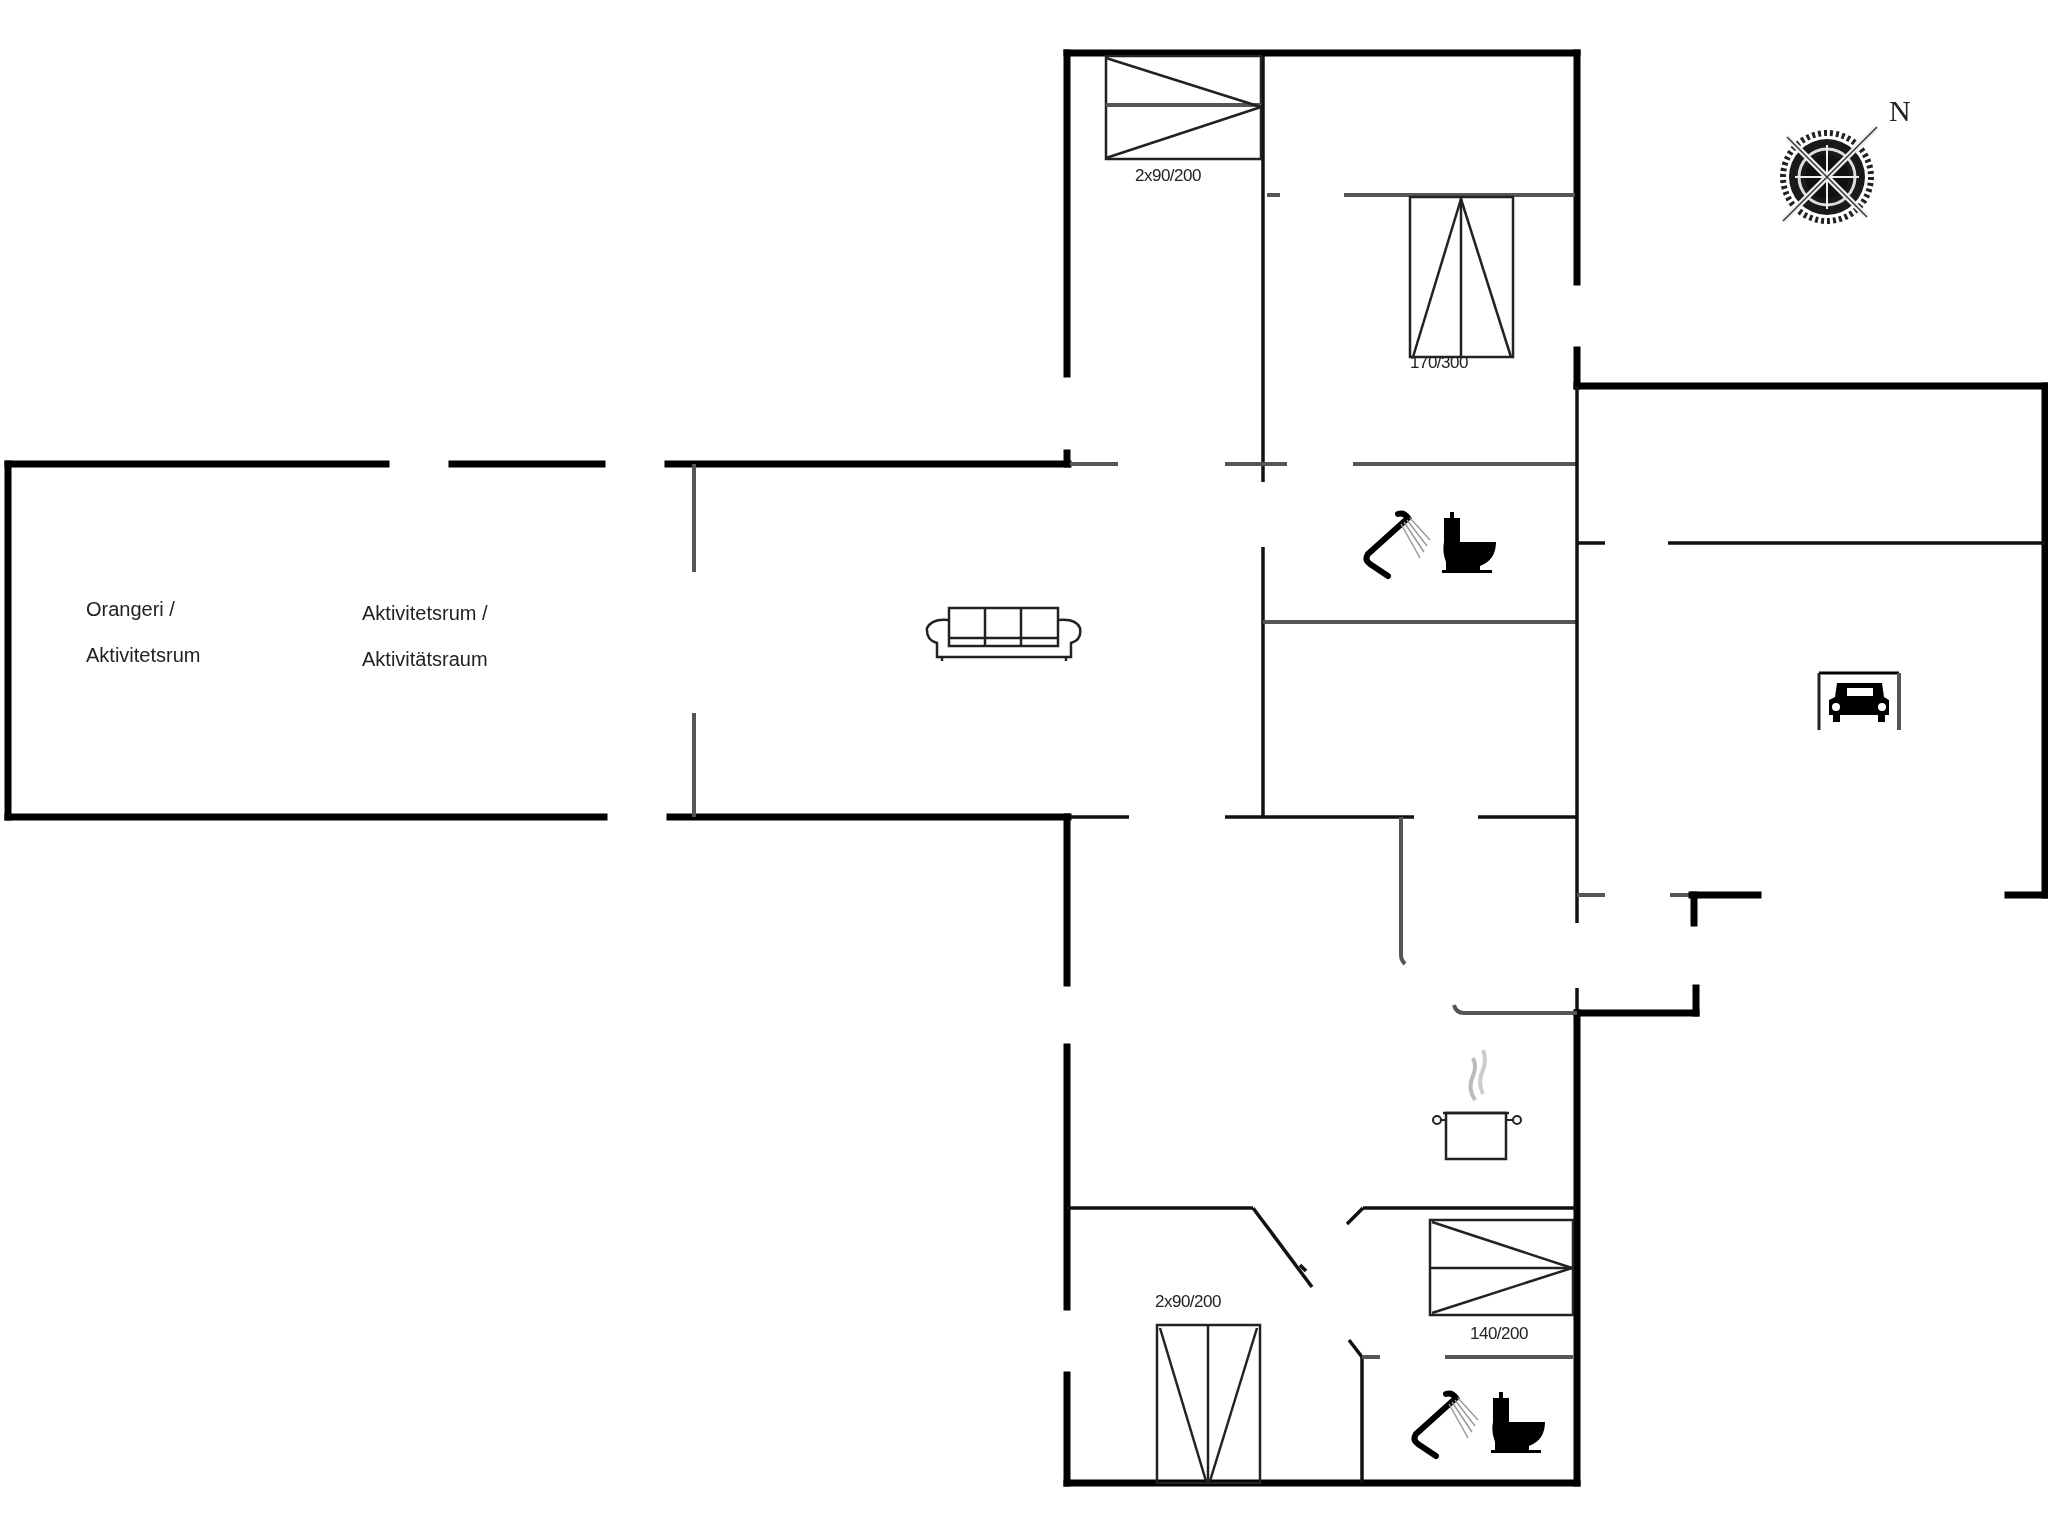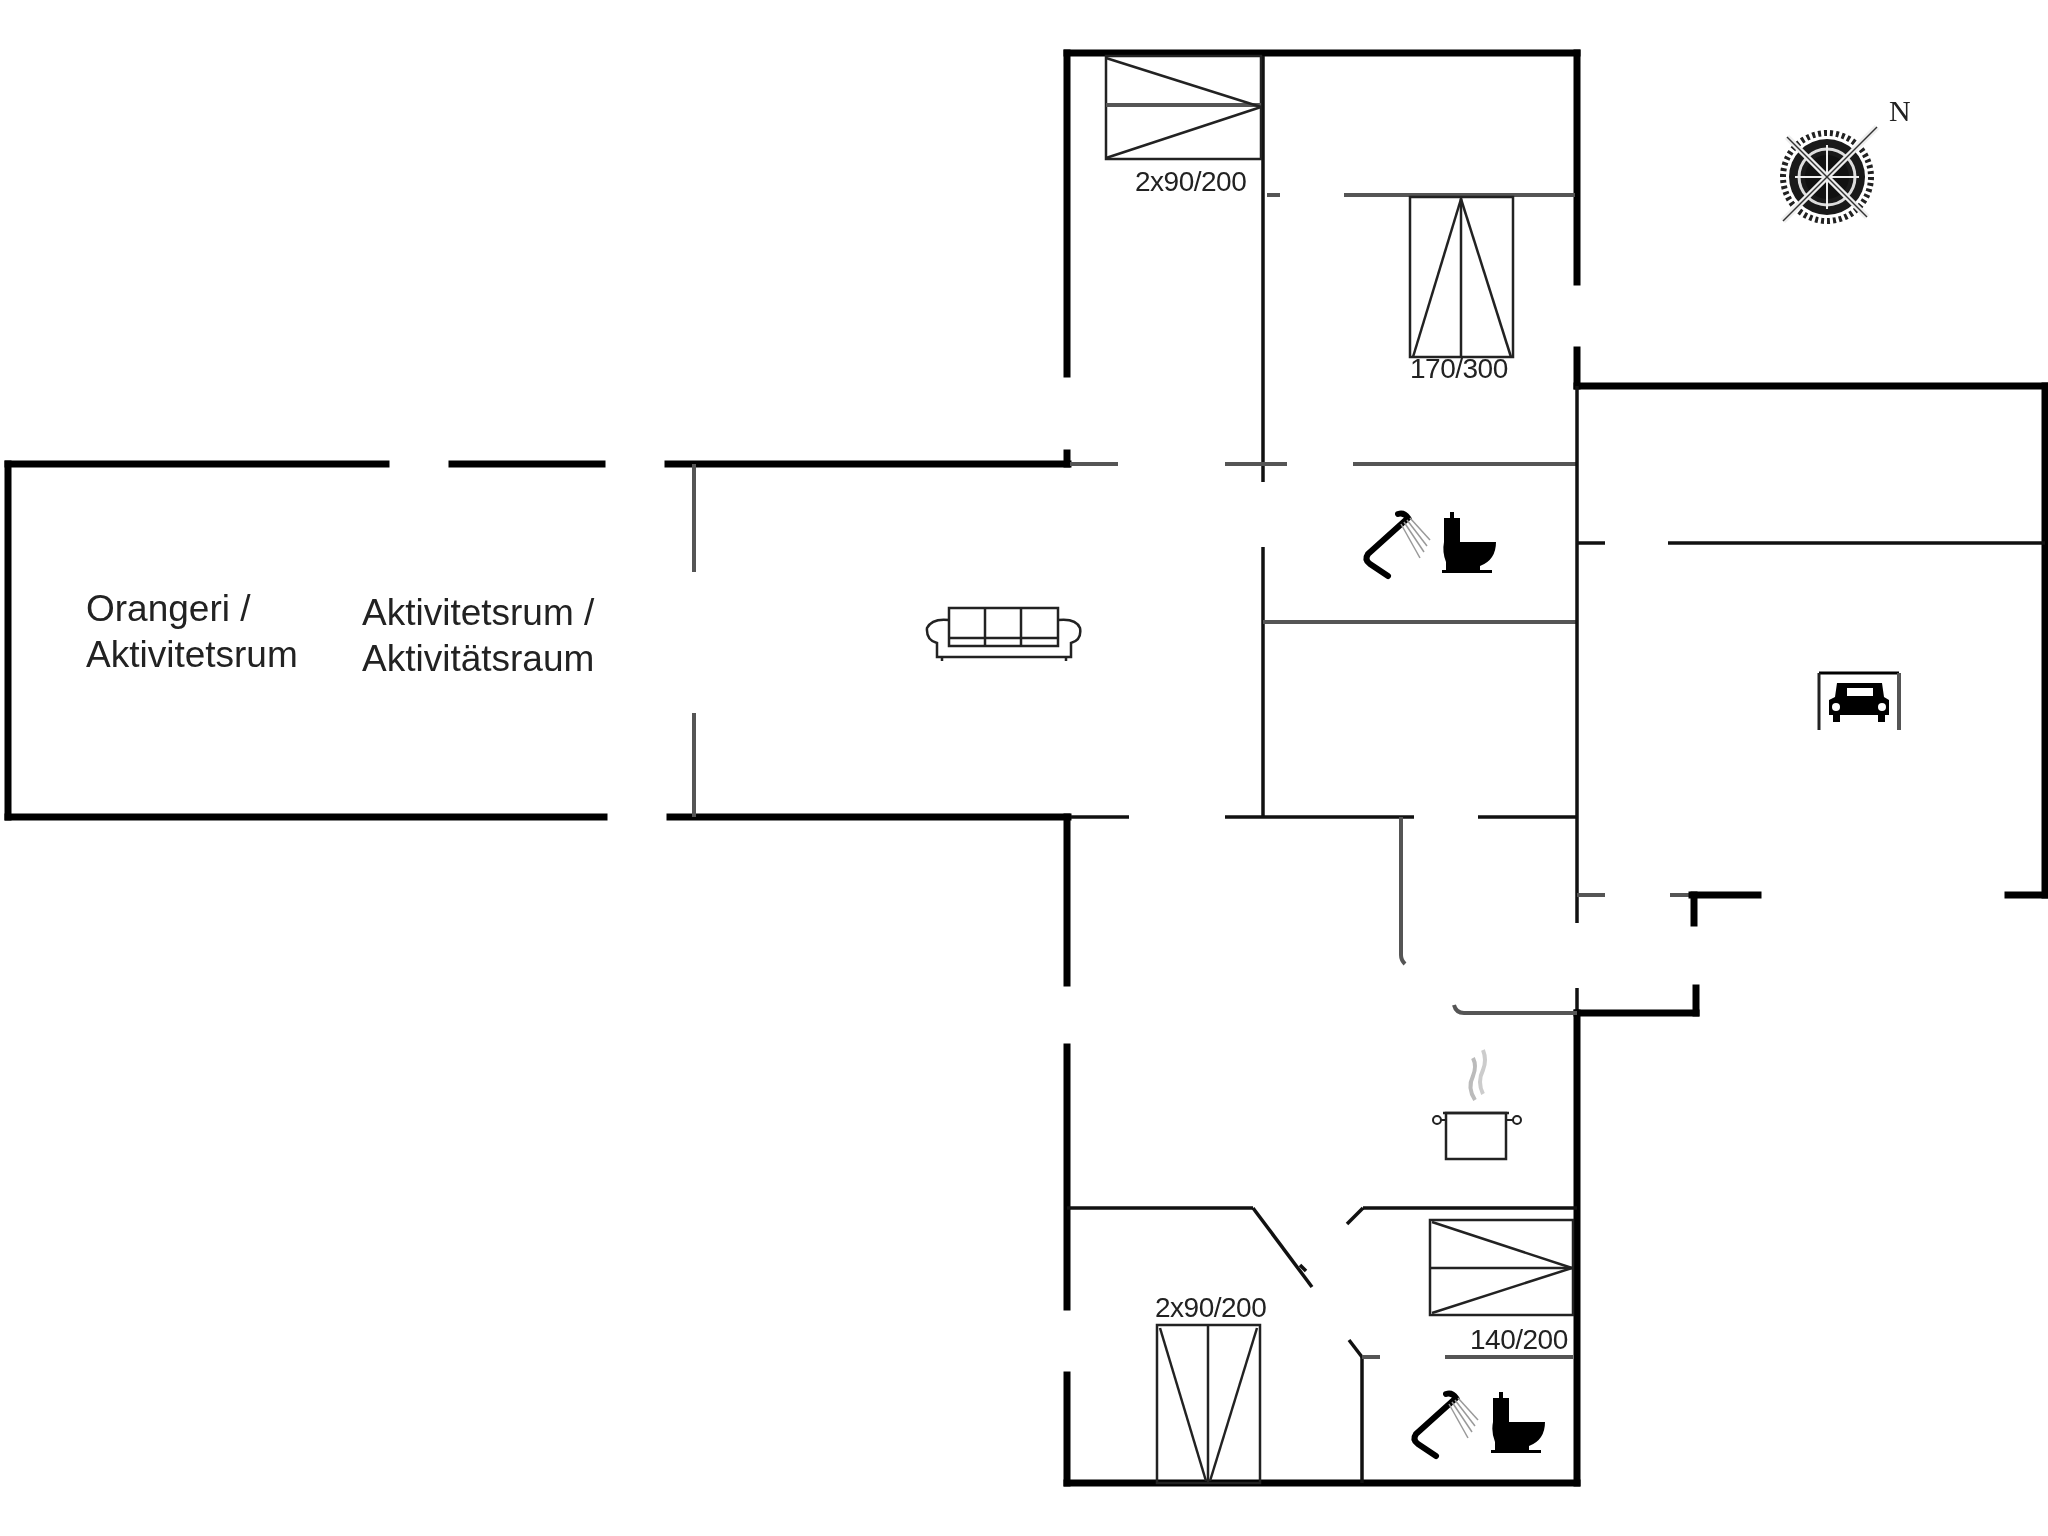--- a/index.html
+++ b/index.html
@@ -2,22 +2,22 @@
 <html><head>
 <meta charset="utf-8">
 <style>
   html, body { margin:0; padding:0; background:#ffffff; }
   body { width:2048px; height:1536px; position:relative; overflow:hidden; font-family:"Liberation Sans", sans-serif; }
   svg { position:absolute; left:0; top:0; }
   .wall { stroke:#000; stroke-width:7; fill:none; stroke-linecap:square; }
   .int { stroke:#111; stroke-width:3.5; fill:none; }
   .grey { stroke:#555; stroke-width:4; fill:none; }
   .thin { stroke:#222; stroke-width:2.5; fill:none; }
-  .label { position:absolute; font-family:"Liberation Sans", sans-serif; font-size:37px; color:#222; line-height:46px; white-space:nowrap; }
-  .bedlabel { position:absolute; font-family:"Liberation Sans", sans-serif; font-size:28px; color:#222; white-space:nowrap; letter-spacing:-0.5px; }
+  .label { position:absolute; font-family:"Liberation Sans", sans-serif; font-size:20px; color:#222; line-height:46px; white-space:nowrap; }
+  .bedlabel { position:absolute; font-family:"Liberation Sans", sans-serif; font-size:17px; color:#222; white-space:nowrap; letter-spacing:-0.5px; }
   .north { position:absolute; font-family:"Liberation Serif", serif; font-size:30px; color:#222; }
 </style>
 </head>
 <body>
 
 <svg width="2048" height="1536" viewBox="0 0 2048 1536" xmlns="http://www.w3.org/2000/svg">
 
   <g>
 
     <line class="wall" x1="8" y1="464" x2="386" y2="464"></line>

